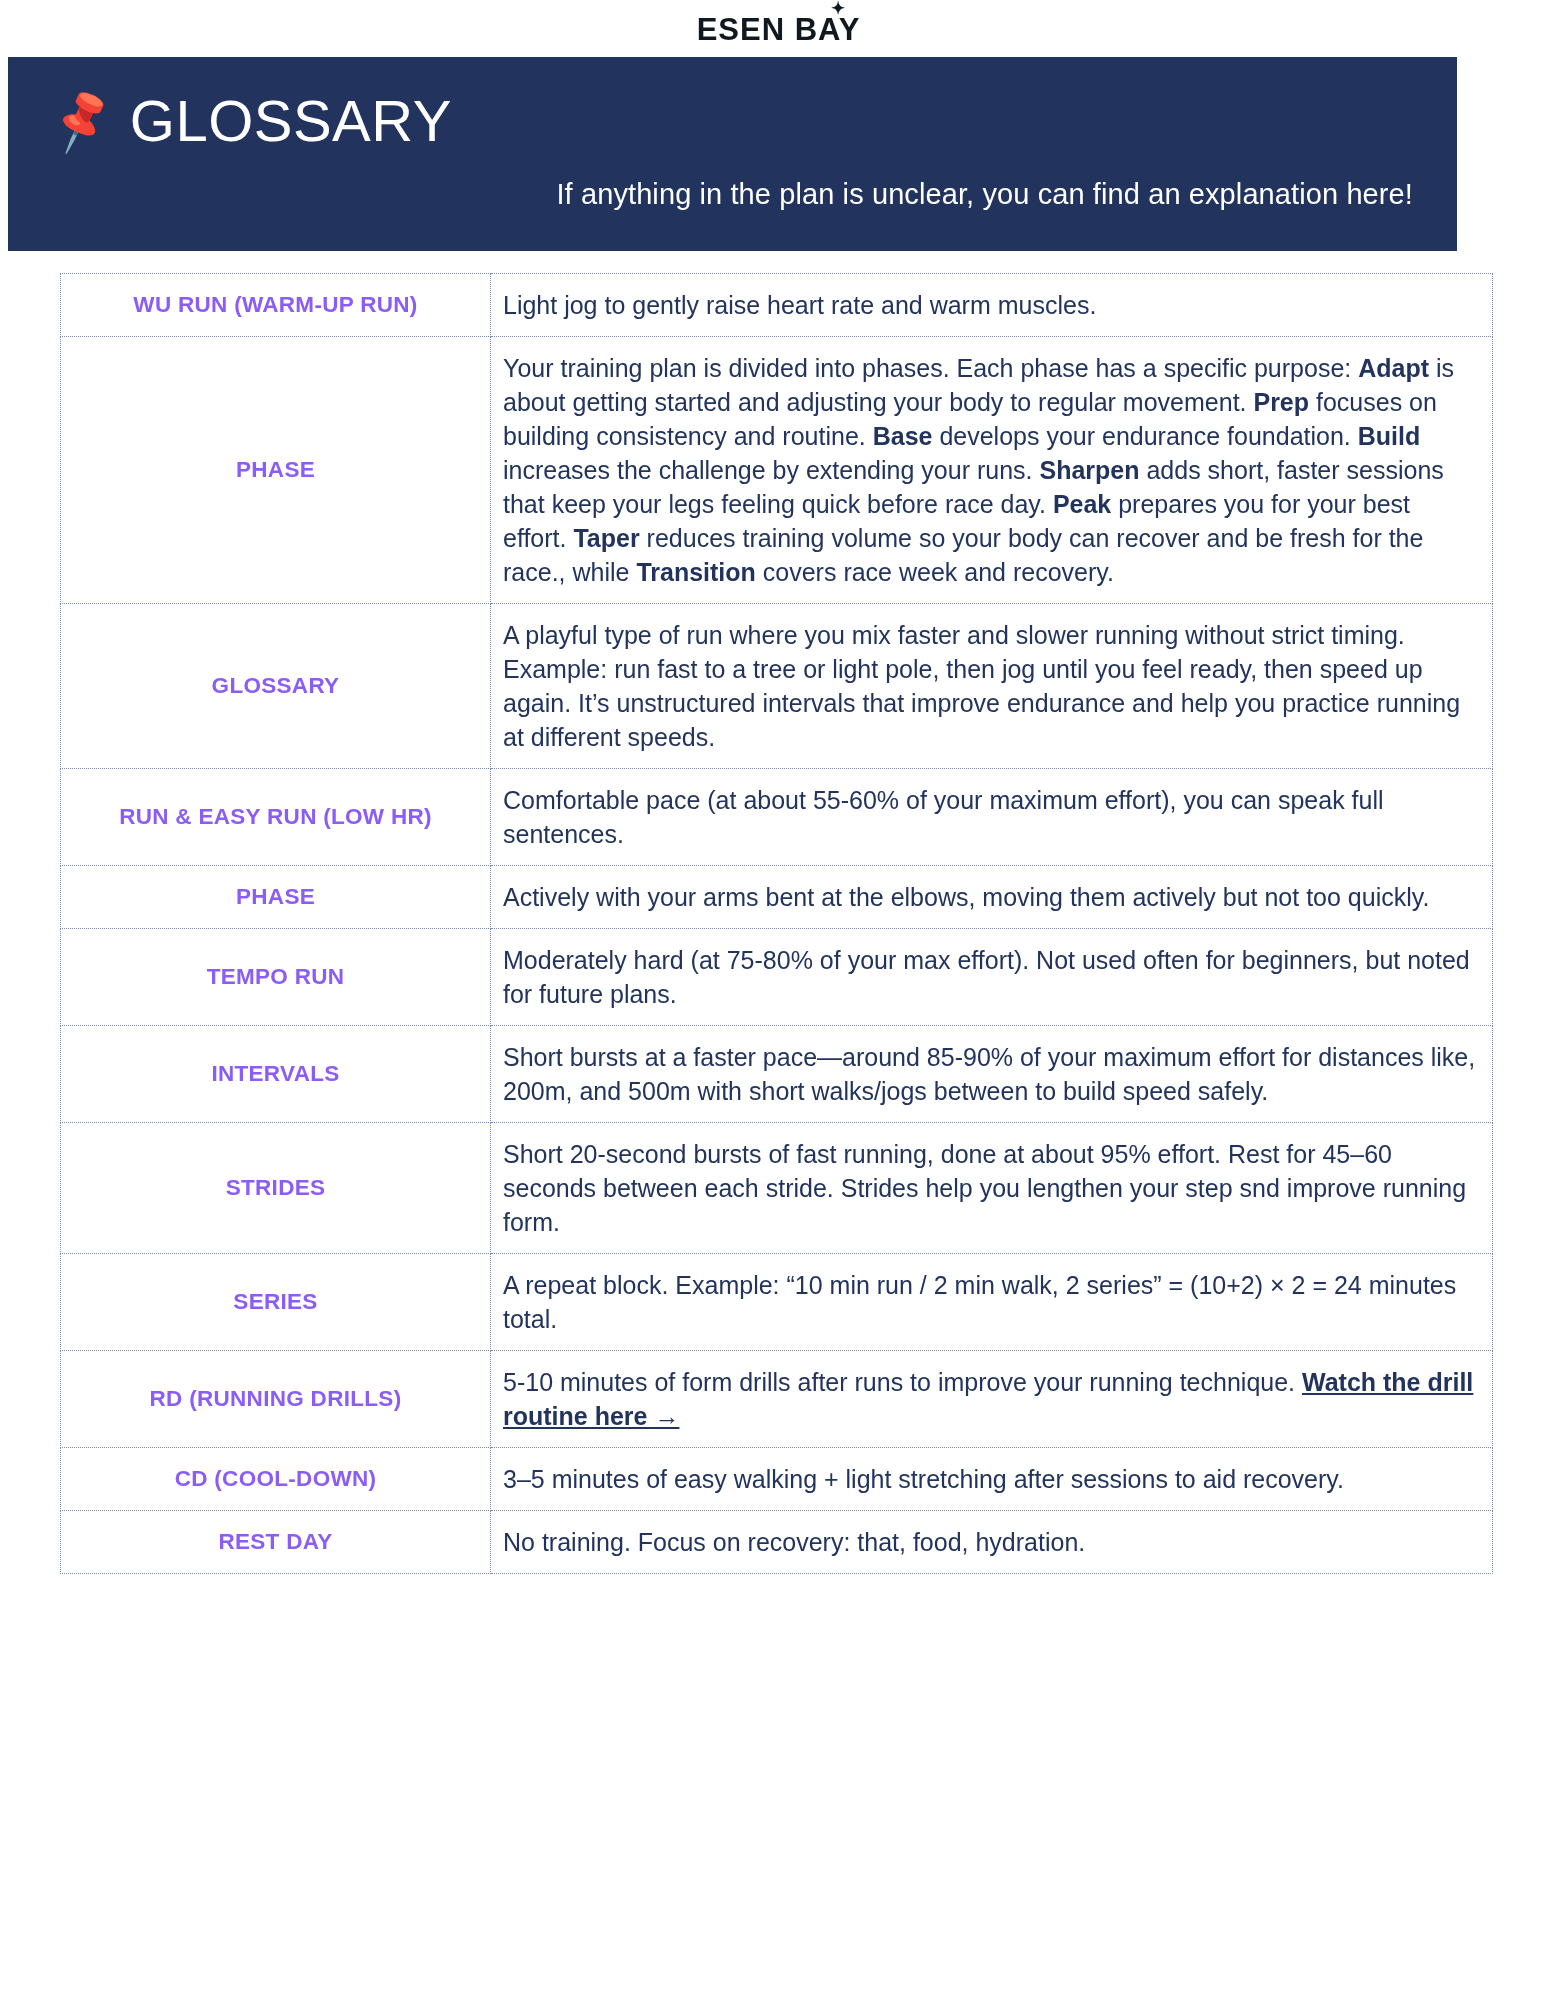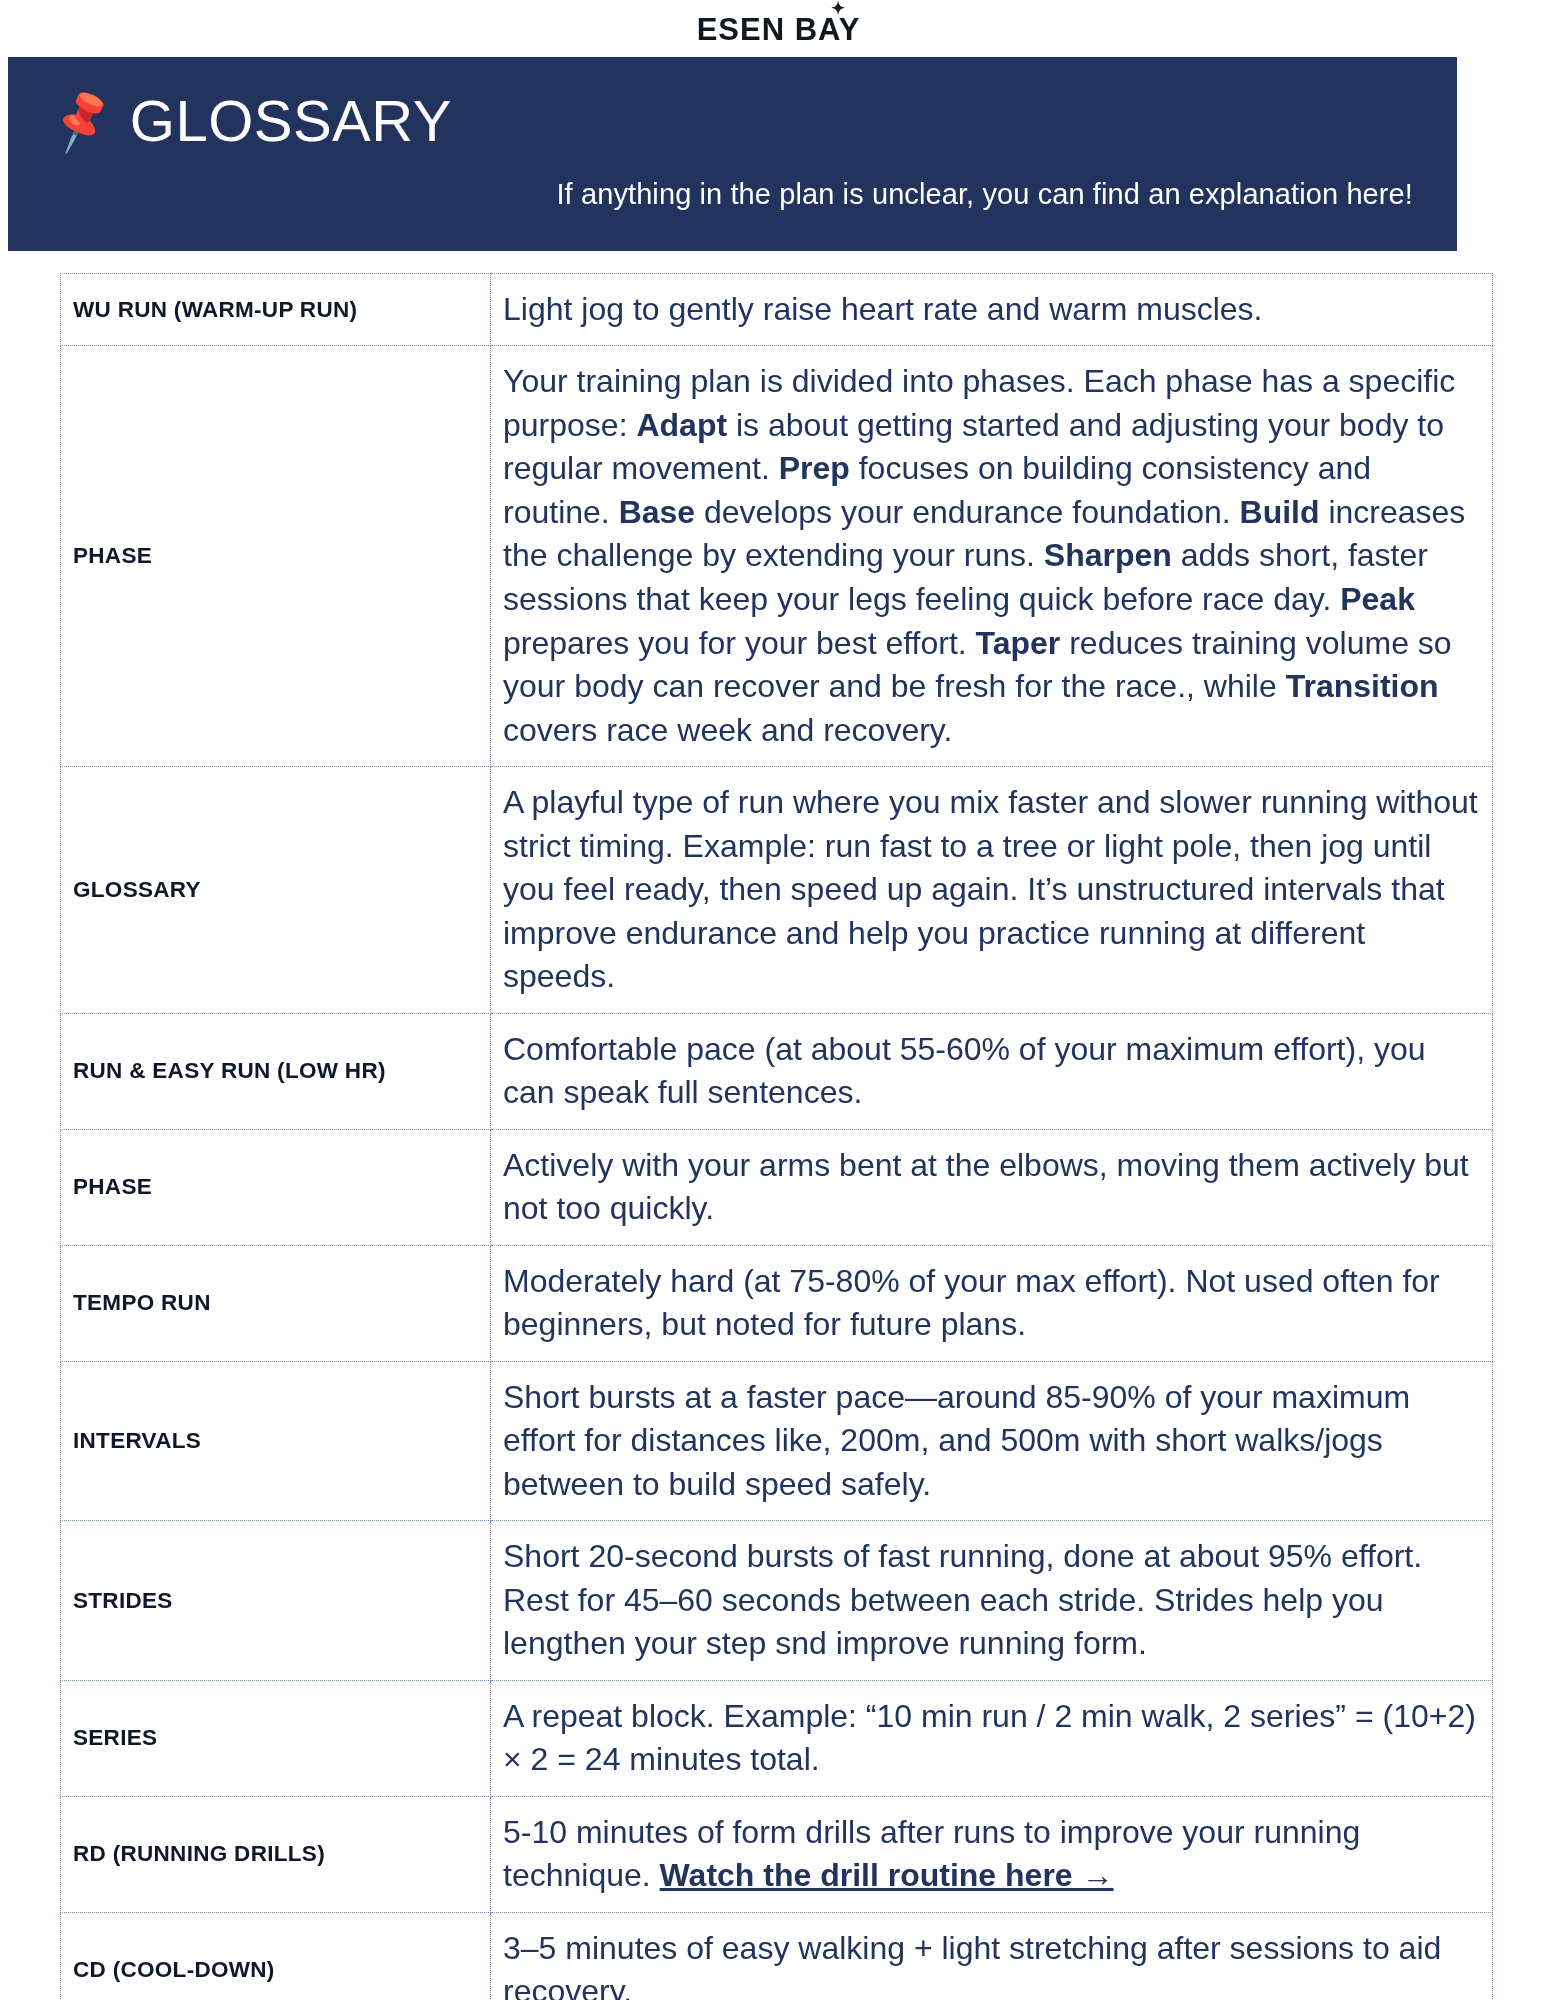--- a/index.html
+++ b/index.html
@@ -88,28 +88,29 @@
     border-collapse: collapse;
     table-layout: fixed;
   }
   table.glossary td {
     border: 1px dotted #7d8aa5;
     vertical-align: middle;
     padding: 14px 12px;
   }
   td.term {
     width: 430px;
+    text-align: center;
     font-weight: bold;
     font-size: 22.5px;
     letter-spacing: 0.3px;
-    color: #0f172a;
+    color: #8b5cf6;
     padding: 14px 10px;
   }
   td.def {
-    font-size: 32px;
+    font-size: 25px;
     line-height: 1.36;
     color: #22345e;
     padding: 16px 14px 16px 14px;
     vertical-align: middle;
   }
   td.def b { font-weight: bold; }
   .link {
     font-weight: bold;
     text-decoration: underline;
     color: #22345e;

